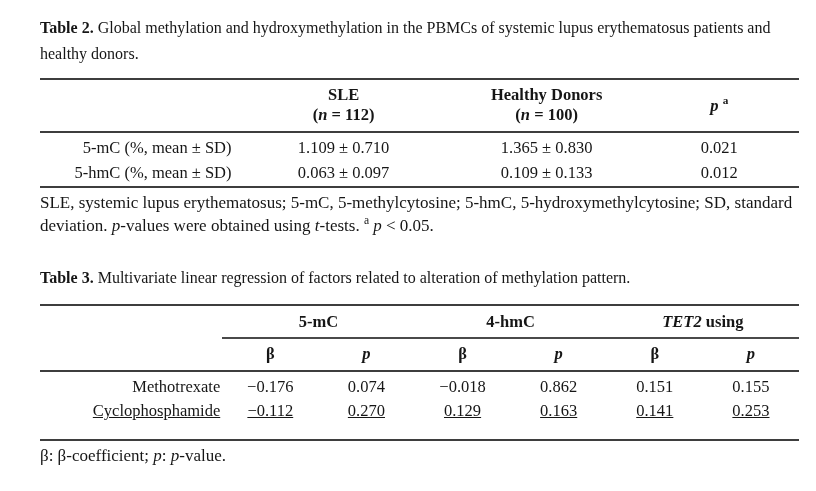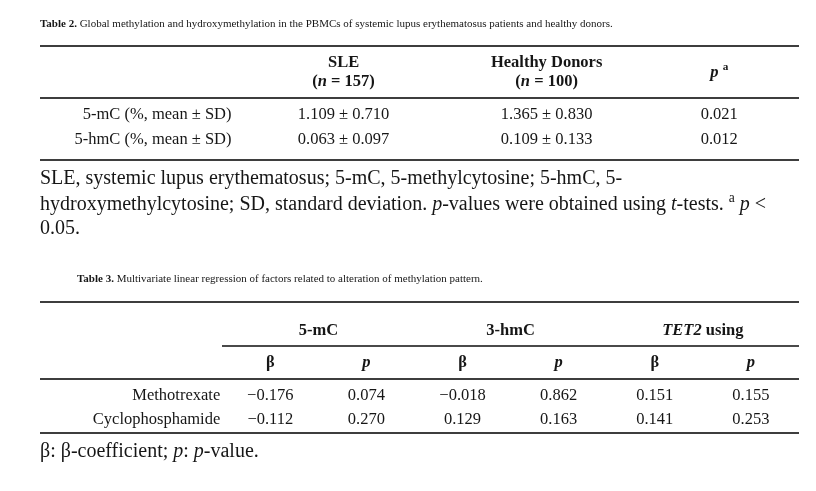--- a/index.html
+++ b/index.html
@@ -3,41 +3,41 @@
 <meta charset="utf-8">
 <style>
   * { margin: 0; padding: 0; box-sizing: border-box; }
   html, body { background: #ffffff; }
   body {
     width: 816px; height: 491px; overflow: hidden;
     font-family: "Liberation Serif", "DejaVu Serif", serif;
     color: #161616;
     padding: 15px 17px 0 40px;
   }
-  .caption { font-size: 11px; line-height: 1.6; }
+  .caption { font-size: 16px; line-height: 1.6; }
   .caption-t2 { margin-bottom: 12px; }
-  .caption-t3 { margin-top: 30px; margin-bottom: 13px; margin-left: 37px; }
+  .caption-t3 { margin-top: 30px; margin-bottom: 13px; }
   .seg-b { font-weight: bold; }
   .seg-i { font-style: italic; }
   sup { font-size: 68%; }
   table { width: 100%; border-collapse: collapse; table-layout: fixed; }
   th, td { font-weight: normal; font-size: 16.5px; text-align: center; padding: 1px 2px; line-height: 1.38; }
   .lbl { text-align: right; padding-left: 10px; }
   
   .t2 thead th { border-top: 2.5px solid #3e3e3e; border-bottom: 2px solid #3e3e3e; padding-top: 5px; padding-bottom: 6px; }
   .t2 tbody tr:first-child td { padding-top: 4px; }
-  .t2 tbody tr:last-child td { border-bottom: 2px solid #3e3e3e; padding-bottom: 8px; font-family: Liberation Serif, serif; }
+  .t2 tbody tr:last-child td { border-bottom: 2px solid #3e3e3e; padding-bottom: 2px; font-family: Liberation Serif, serif; }
   .hdr-line { line-height: 1.2; }
   
-  .t3 .grp-row th { border-top: 2.5px solid #3e3e3e; padding-top: 16px; padding-bottom: 3px; }
+  .t3 .grp-row th { border-top: 2.5px solid #3e3e3e; padding-top: 5px; padding-bottom: 3px; }
   .t3 .grp-row th.grp { border-bottom: 2px solid #4a4a4a; }
   .t3 .sub-row th { border-bottom: 2px solid #3e3e3e; padding-top: 4px; padding-bottom: 4px; }
   .t3 tbody tr:first-child td { padding-top: 4px; }
-  .t3 tbody tr:last-child td { border-bottom: 2px solid #3e3e3e; padding-bottom: 1px; }
-  .footnote { font-size: 20px; line-height: 1.25; margin-top: 4px; }
+  .t3 tbody tr:last-child td { border-bottom: 2px solid #3e3e3e; padding-bottom: 16px; text-decoration: underline; }
+  .footnote { font-size: 17px; line-height: 1.25; margin-top: 4px; }
 </style>
 </head>
 <body>
 
 <main>
 
   <section>
     <p class="caption caption-t2"><span class="seg-b">Table 2. </span><span>Global methylation and hydroxymethylation in the PBMCs of systemic lupus erythematosus patients and healthy donors.</span></p>
 
     <table class="t2">
@@ -45,21 +45,21 @@
         <col style="width:25.5%">
           <col style="width:29%">
           <col style="width:24.5%">
           <col style="width:21%">
       </colgroup>
       <thead>
         <tr>
           <th class="lbl"></th>
           <th>
             <div class="hdr-line"><span class="seg-b">SLE</span></div>
-            <div class="hdr-line"><span class="seg-b">(</span><span class="seg-b seg-i">n</span><span class="seg-b"> = 157)</span></div>
+            <div class="hdr-line"><span class="seg-b">(</span><span class="seg-b seg-i">n</span><span class="seg-b"> = 112)</span></div>
           </th>
           <th>
             <div class="hdr-line"><span class="seg-b">Healthy Donors</span></div>
             <div class="hdr-line"><span class="seg-b">(</span><span class="seg-b seg-i">n</span><span class="seg-b"> = 100)</span></div>
           </th>
           <th><span class="seg-b seg-i">p</span><span> </span><sup class="seg-b">a</sup></th>
         </tr>
       </thead>
       <tbody>
         <tr>
@@ -90,21 +90,21 @@
           <col style="width:12.66%">
           <col style="width:12.66%">
           <col style="width:12.66%">
           <col style="width:12.66%">
           <col style="width:12.66%">
       </colgroup>
       <thead>
         <tr class="grp-row">
           <th class="lbl"></th>
           <th class="grp" colspan="2"><span class="seg-b">5-mC</span></th>
-          <th class="grp" colspan="2"><span class="seg-b">3-hmC</span></th>
+          <th class="grp" colspan="2"><span class="seg-b">4-hmC</span></th>
           <th class="grp" colspan="2"><span class="seg-b seg-i">TET2</span><span class="seg-b"> using</span></th>
         </tr>
         <tr class="sub-row">
           <th class="lbl"></th>
           <th><span class="seg-b">β</span></th>
           <th><span class="seg-b seg-i">p</span></th>
           <th><span class="seg-b">β</span></th>
           <th><span class="seg-b seg-i">p</span></th>
           <th><span class="seg-b">β</span></th>
           <th><span class="seg-b seg-i">p</span></th>

